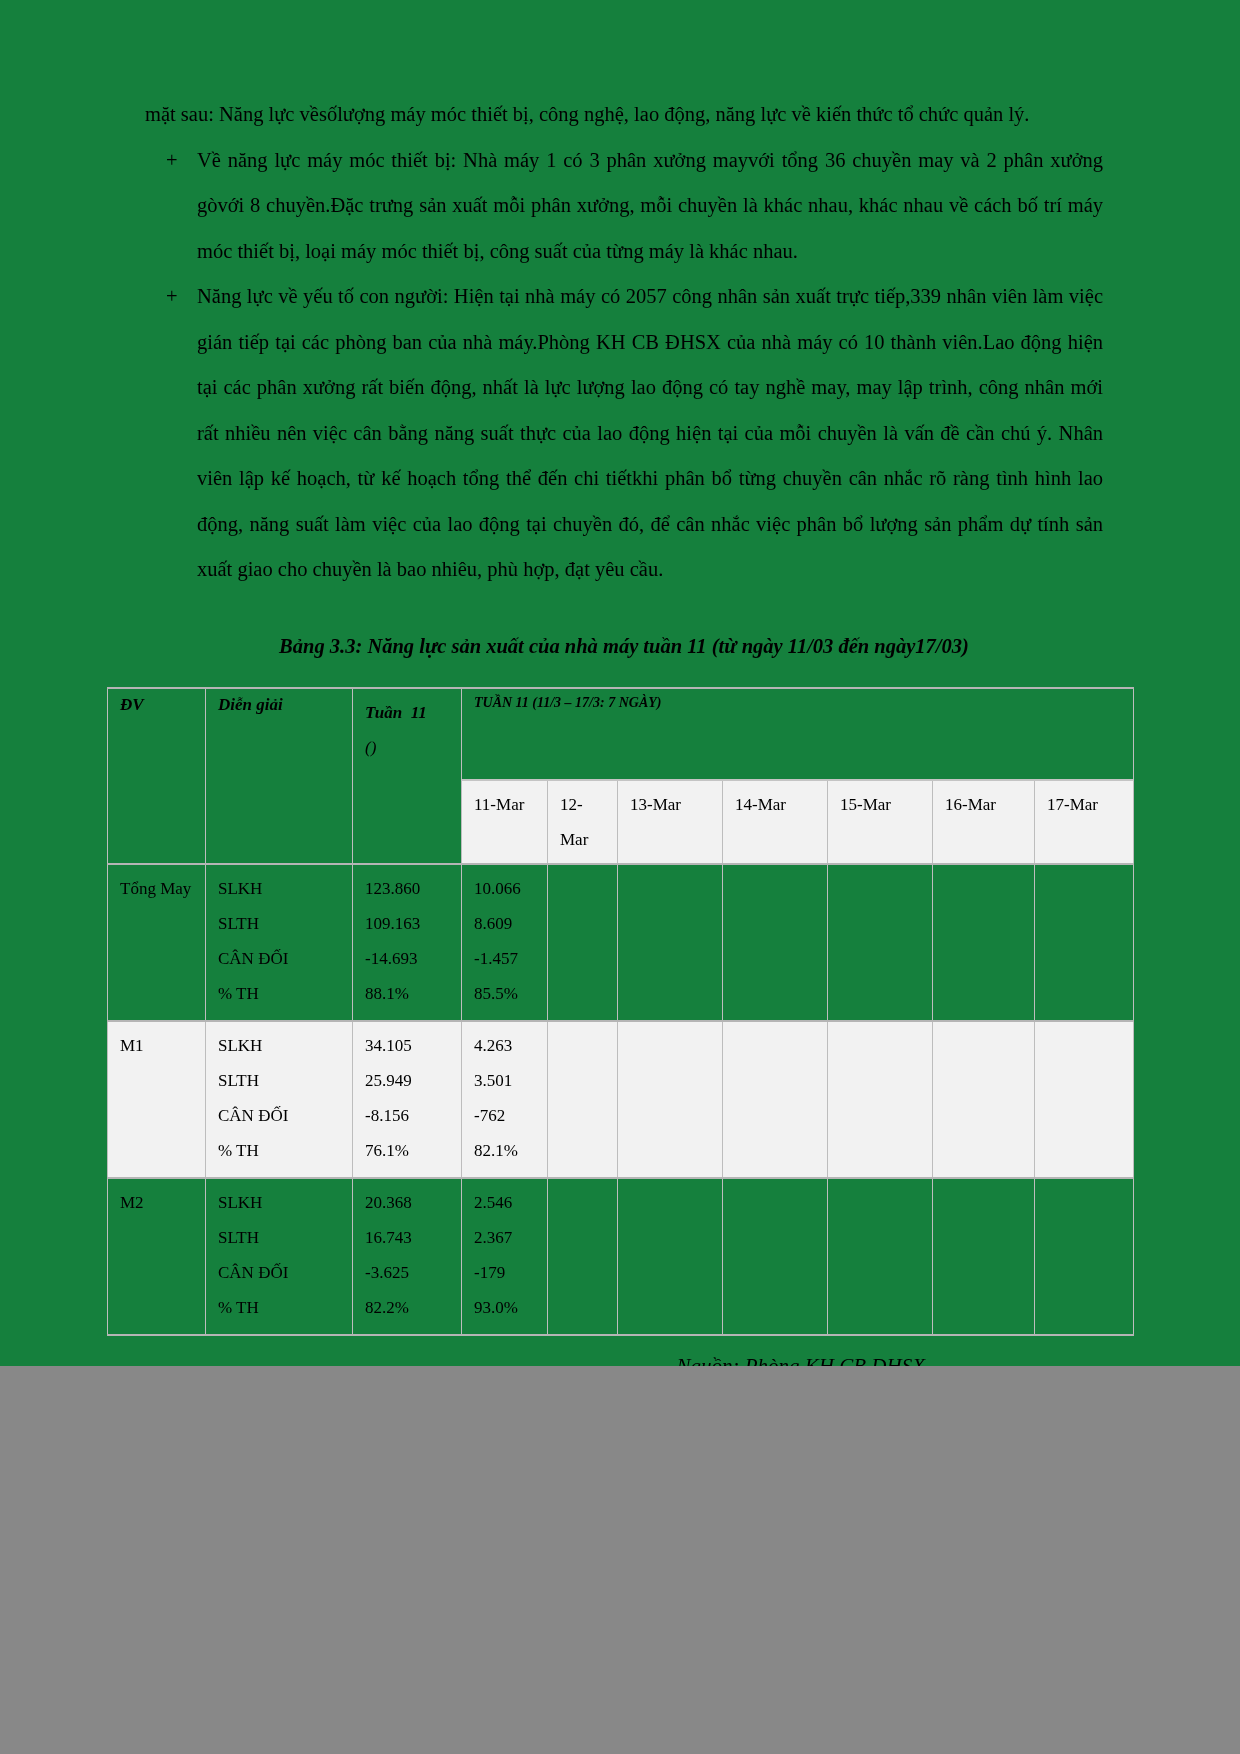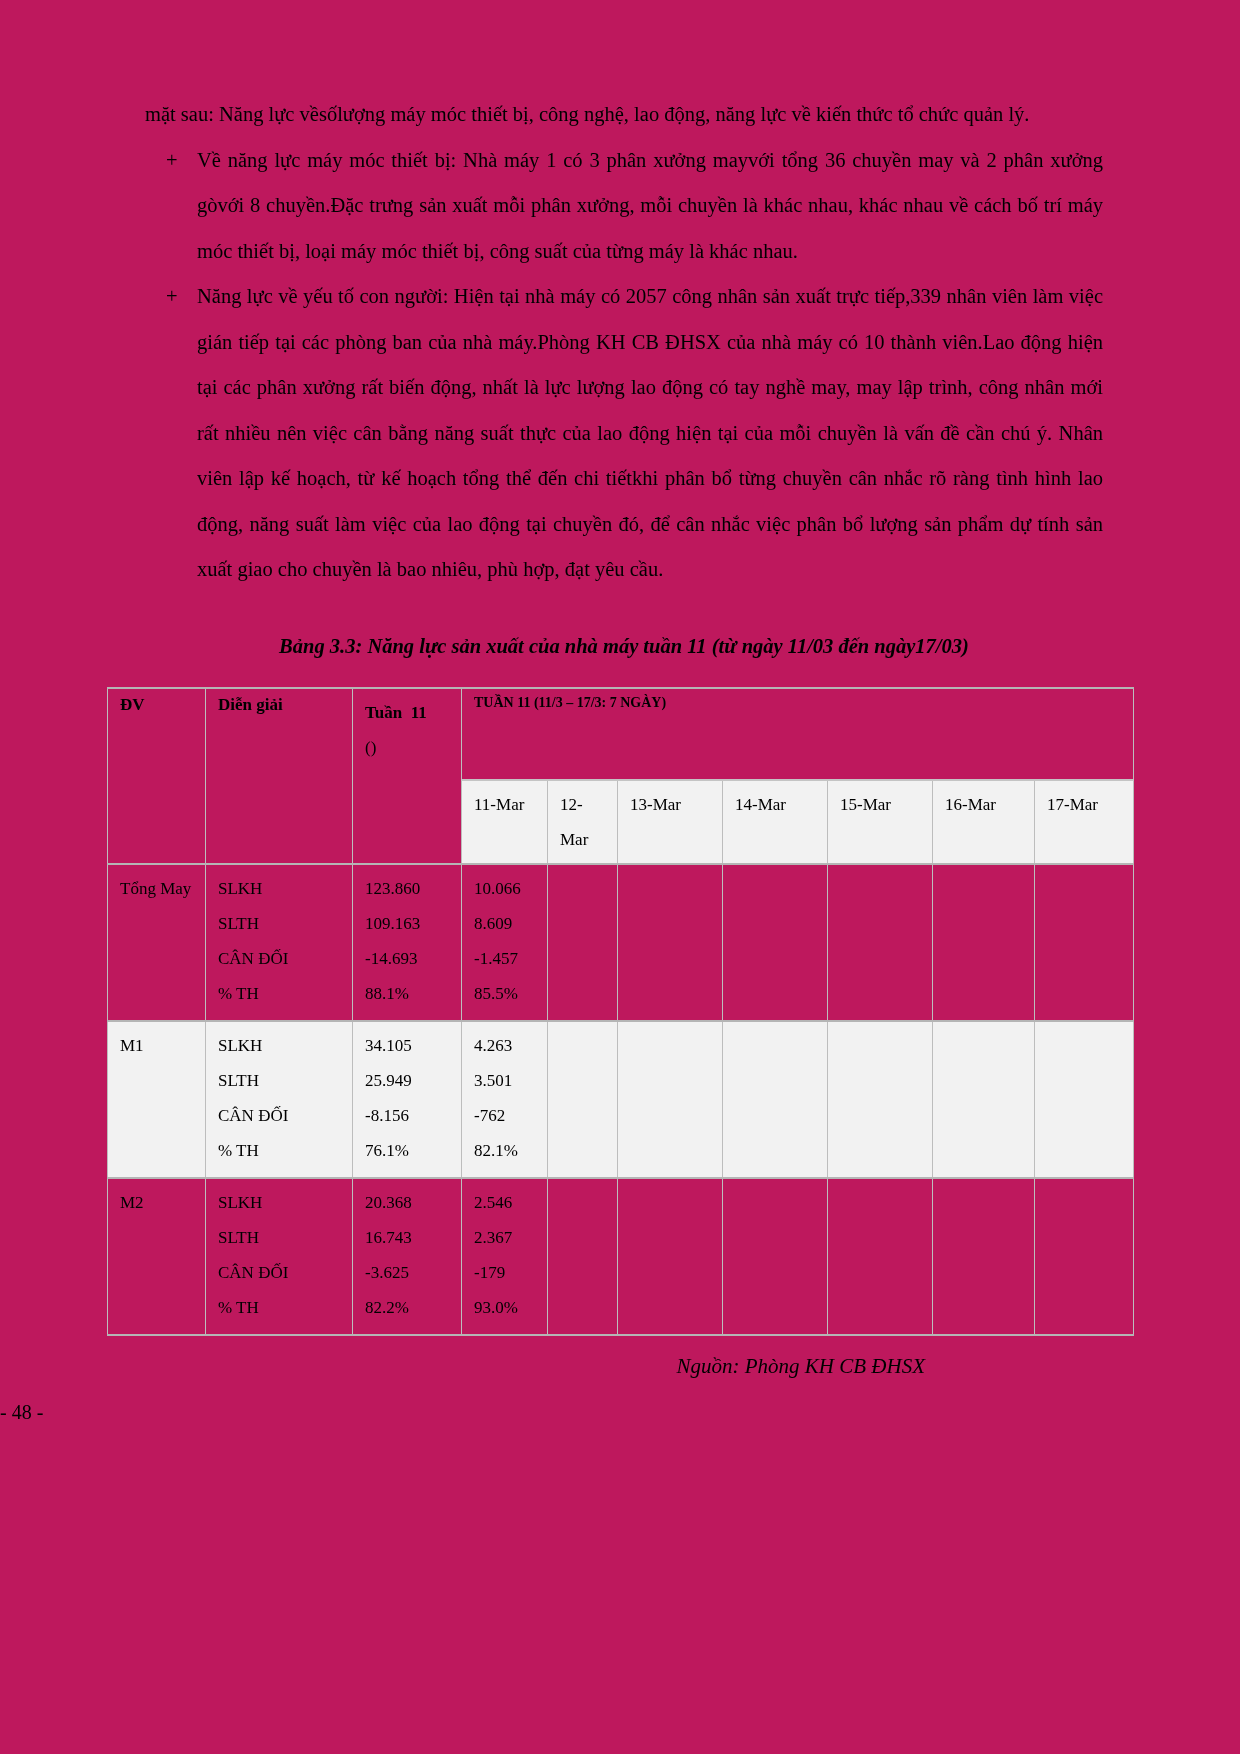--- a/index.html
+++ b/index.html
@@ -1,20 +1,20 @@
 <!DOCTYPE html>
 <html><head>
 <meta charset="utf-8">
 <style>
   html,body{margin:0;padding:0;background:#888;}
   .page{
     position:relative;
-    width:1240px;height:1754px;
+    width:1240px;height:1366px;
     margin:0 auto;
-    background:#be185d;
+    background:#15803d;
     font-family:"Liberation Serif", serif;
     color:#000;
     overflow:hidden;
   }
   .content{
     width:958px;
     margin-left:145px;
     padding-top:92px;
     font-size:20.5px;
     line-height:45.5px;
@@ -42,21 +42,21 @@
   }
   table.cap-table th, table.cap-table td{
     border:1px solid #bdbdbd;
     vertical-align:top;
     padding:6px 8px 6px 12px;
     box-sizing:border-box;
     text-align:left;
     font-weight:normal;
     overflow:hidden;
   }
-  tr.hrow1 th{ height:92px; font-weight:bold; border-top:2px solid #b5b5b5; }
+  tr.hrow1 th{ height:92px; font-weight:bold; border-top:2px solid #b5b5b5;font-style:italic; }
   th.week-span{ text-align:center; font-size:14px; }
   tr.hrow2 th{ height:76px; background:#f2f2f2; line-height:35px; border-top:2px solid #c4c4c4; }
   .cellline{ line-height:35px; white-space:pre-wrap; }
   tr.block td{ height:157px; border-top:2px solid #b5b5b5; line-height:35px; }
   tr.block.gray td{ background:#f2f2f2; }
   td.unit{ font-weight:bold; }
   table.cap-table{ border-bottom:2px solid #b5b5b5; }
   .source{
     width:958px; margin-left:145px;
     margin-top:18px;

